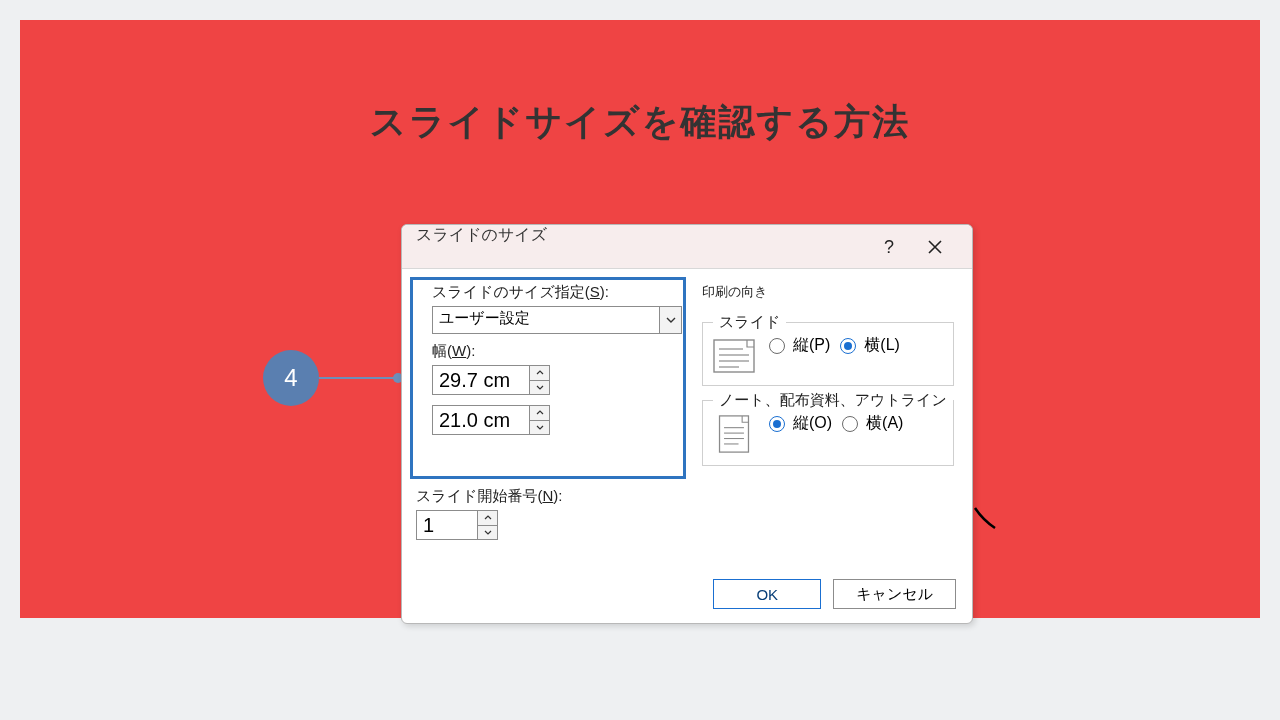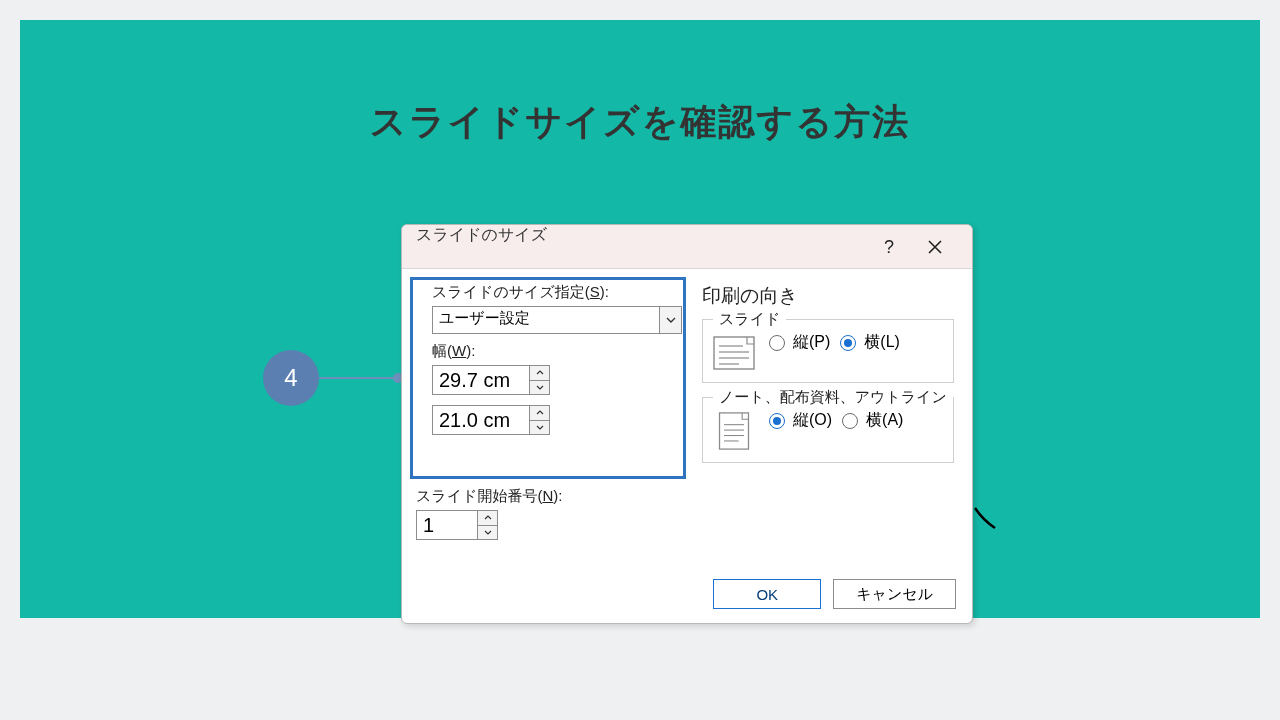--- a/index.html
+++ b/index.html
@@ -1,21 +1,21 @@
 <!DOCTYPE html>
 <html><head>
 <meta charset="utf-8">
 <style>
   * { box-sizing: border-box; margin: 0; padding: 0; }
   html, body { width: 1280px; height: 720px; background: #eef0f2; font-family: "Yu Gothic UI", "Meiryo", sans-serif; }
   .slide {
     position: absolute;
     left: 20px; top: 20px;
     width: 1240px; height: 598px;
-    background: #14b8a6;
+    background: #ef4444;
   }
   .page-title {
     position: absolute;
     top: 78px; left: 0; width: 100%;
     text-align: center;
     font-size: 36px;
     font-weight: 600;
     color: #333;
     letter-spacing: 2px;
   }
@@ -157,23 +157,23 @@
 
   .start-no { position: absolute; left: 14px; top: 218px; }
 
   
   .right-col {
     position: absolute;
     left: 300px; top: 14px;
     width: 252px;
   }
   .section-title {
-    font-size: 19px;
+    font-size: 13px;
     color: #222;
-    margin-bottom: 10px;
+    margin-bottom: 21px;
   }
   .fieldset {
     border: 1px solid #cfcfcf;
     border-radius: 0;
     margin-bottom: 14px;
     padding: 10px 10px 12px 10px;
     position: relative;
   }
   .fs-legend {
     position: absolute;

